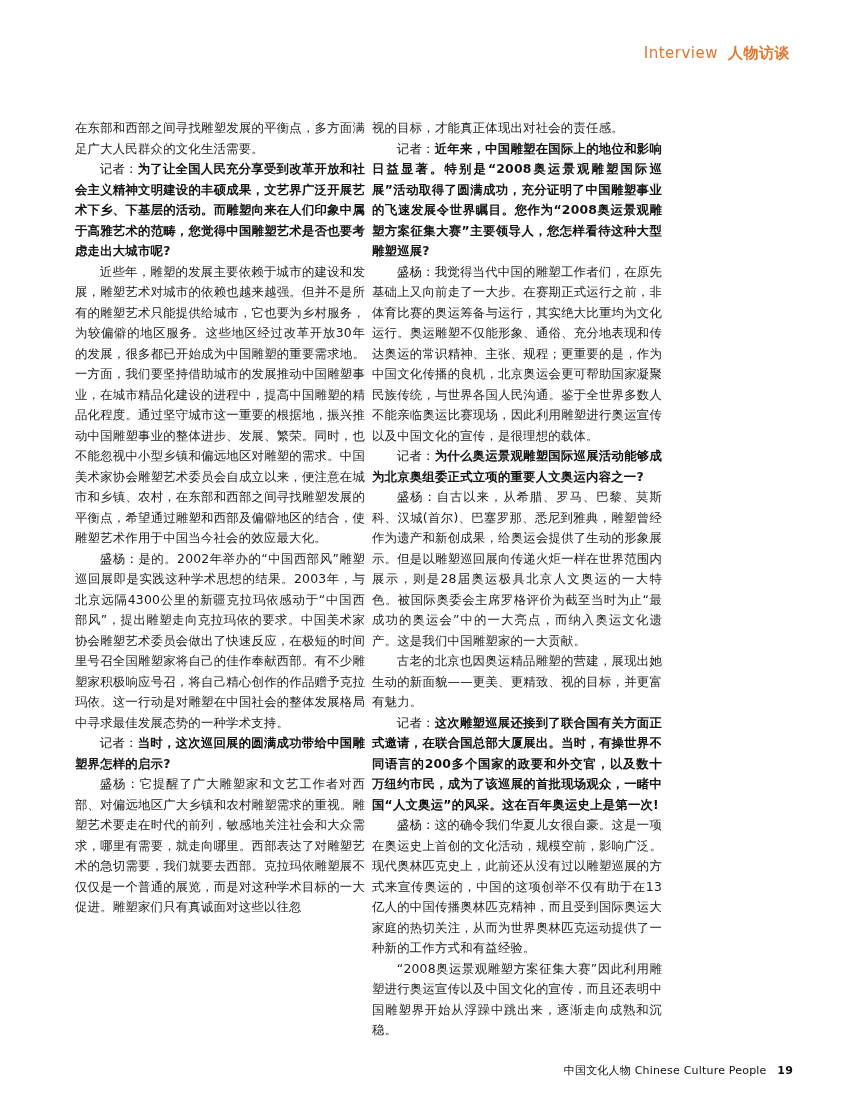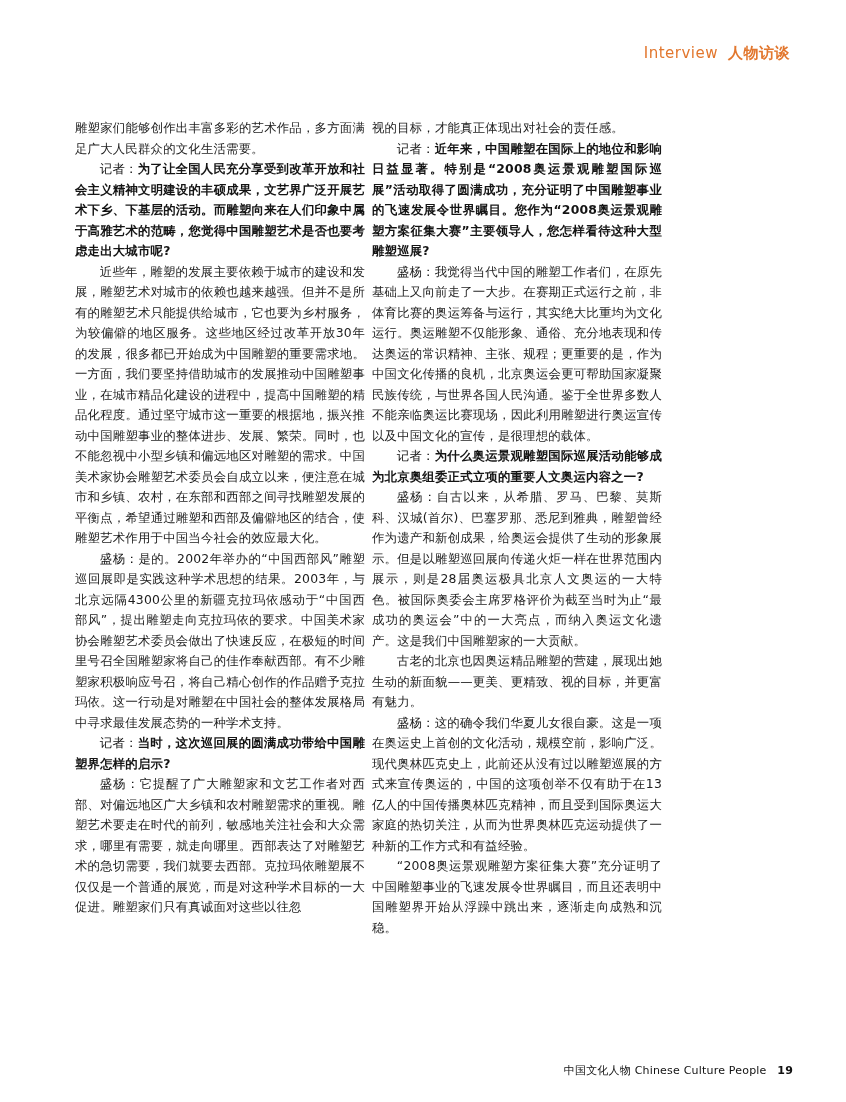--- a/index.html
+++ b/index.html
@@ -40,37 +40,38 @@
 </head>
 <body>
 
 <div class="page">
 
   <div class="section-header" style="color: rgb(226, 119, 46); text-align: right;">
     <span class="en">Interview</span><span class="zh">人物访谈</span>
   </div>
 
   <div class="col col-left">
-      <p class="">雕塑家们能够创作出丰富多彩的艺术作品，多方面满足广大人民群众的文化生活需要。</p>
+      <p class="">在东部和西部之间寻找雕塑发展的平衡点，多方面满足广大人民群众的文化生活需要。</p>
       <p class="indent bold"><b>记者：</b>为了让全国人民充分享受到改革开放和社会主义精神文明建设的丰硕成果，文艺界广泛开展艺术下乡、下基层的活动。而雕塑向来在人们印象中属于高雅艺术的范畴，您觉得中国雕塑艺术是否也要考虑走出大城市呢?</p>
       <p class="indent">近些年，雕塑的发展主要依赖于城市的建设和发展，雕塑艺术对城市的依赖也越来越强。但并不是所有的雕塑艺术只能提供给城市，它也要为乡村服务，为较偏僻的地区服务。这些地区经过改革开放30年的发展，很多都已开始成为中国雕塑的重要需求地。一方面，我们要坚持借助城市的发展推动中国雕塑事业，在城市精品化建设的进程中，提高中国雕塑的精品化程度。通过坚守城市这一重要的根据地，振兴推动中国雕塑事业的整体进步、发展、繁荣。同时，也不能忽视中小型乡镇和偏远地区对雕塑的需求。中国美术家协会雕塑艺术委员会自成立以来，便注意在城市和乡镇、农村，在东部和西部之间寻找雕塑发展的平衡点，希望通过雕塑和西部及偏僻地区的结合，使雕塑艺术作用于中国当今社会的效应最大化。</p>
       <p class="indent"><b>盛杨：</b>是的。2002年举办的“中国西部风”雕塑巡回展即是实践这种学术思想的结果。2003年，与北京远隔4300公里的新疆克拉玛依感动于“中国西部风”，提出雕塑走向克拉玛依的要求。中国美术家协会雕塑艺术委员会做出了快速反应，在极短的时间里号召全国雕塑家将自己的佳作奉献西部。有不少雕塑家积极响应号召，将自己精心创作的作品赠予克拉玛依。这一行动是对雕塑在中国社会的整体发展格局中寻求最佳发展态势的一种学术支持。</p>
       <p class="indent bold"><b>记者：</b>当时，这次巡回展的圆满成功带给中国雕塑界怎样的启示?</p>
       <p class="indent"><b>盛杨：</b>它提醒了广大雕塑家和文艺工作者对西部、对偏远地区广大乡镇和农村雕塑需求的重视。雕塑艺术要走在时代的前列，敏感地关注社会和大众需求，哪里有需要，就走向哪里。西部表达了对雕塑艺术的急切需要，我们就要去西部。克拉玛依雕塑展不仅仅是一个普通的展览，而是对这种学术目标的一大促进。雕塑家们只有真诚面对这些以往忽</p>
     </div>
 
   <div class="col col-right">
       <p class="">视的目标，才能真正体现出对社会的责任感。</p>
       <p class="indent bold"><b>记者：</b>近年来，中国雕塑在国际上的地位和影响日益显著。特别是“2008奥运景观雕塑国际巡展”活动取得了圆满成功，充分证明了中国雕塑事业的飞速发展令世界瞩目。您作为“2008奥运景观雕塑方案征集大赛”主要领导人，您怎样看待这种大型雕塑巡展?</p>
       <p class="indent"><b>盛杨：</b>我觉得当代中国的雕塑工作者们，在原先基础上又向前走了一大步。在赛期正式运行之前，非体育比赛的奥运筹备与运行，其实绝大比重均为文化运行。奥运雕塑不仅能形象、通俗、充分地表现和传达奥运的常识精神、主张、规程；更重要的是，作为中国文化传播的良机，北京奥运会更可帮助国家凝聚民族传统，与世界各国人民沟通。鉴于全世界多数人不能亲临奥运比赛现场，因此利用雕塑进行奥运宣传以及中国文化的宣传，是很理想的载体。</p>
       <p class="indent bold"><b>记者：</b>为什么奥运景观雕塑国际巡展活动能够成为北京奥组委正式立项的重要人文奥运内容之一?</p>
       <p class="indent"><b>盛杨：</b>自古以来，从希腊、罗马、巴黎、莫斯科、汉城(首尔)、巴塞罗那、悉尼到雅典，雕塑曾经作为遗产和新创成果，给奥运会提供了生动的形象展示。但是以雕塑巡回展向传递火炬一样在世界范围内展示，则是28届奥运极具北京人文奥运的一大特色。被国际奥委会主席罗格评价为截至当时为止“最成功的奥运会”中的一大亮点，而纳入奥运文化遗产。这是我们中国雕塑家的一大贡献。</p>
       <p class="indent">古老的北京也因奥运精品雕塑的营建，展现出她生动的新面貌——更美、更精致、视的目标，并更富有魅力。</p>
+      <p class="indent bold"><b>记者：</b>这次雕塑巡展还接到了联合国有关方面正式邀请，在联合国总部大厦展出。当时，有操世界不同语言的200多个国家的政要和外交官，以及数十万纽约市民，成为了该巡展的首批现场观众，一睹中国“人文奥运”的风采。这在百年奥运史上是第一次!</p>
       <p class="indent"><b>盛杨：</b>这的确令我们华夏儿女很自豪。这是一项在奥运史上首创的文化活动，规模空前，影响广泛。现代奥林匹克史上，此前还从没有过以雕塑巡展的方式来宣传奥运的，中国的这项创举不仅有助于在13亿人的中国传播奥林匹克精神，而且受到国际奥运大家庭的热切关注，从而为世界奥林匹克运动提供了一种新的工作方式和有益经验。</p>
-      <p class="indent">“2008奥运景观雕塑方案征集大赛”充分证明了中国雕塑事业的飞速发展令世界瞩目，而且还表明中国雕塑界开始从浮躁中跳出来，逐渐走向成熟和沉稳。</p>
+      <p class="indent">“2008奥运景观雕塑方案征集大赛”因此利用雕塑进行奥运宣传以及中国文化的宣传，而且还表明中国雕塑界开始从浮躁中跳出来，逐渐走向成熟和沉稳。</p>
     </div>
 
   <div class="page-footer">
     <span class="b">中国文化人物</span>
     <span>Chinese Culture People</span>
     <span class="pagenum">19</span>
   </div>
 
 </div>
 

